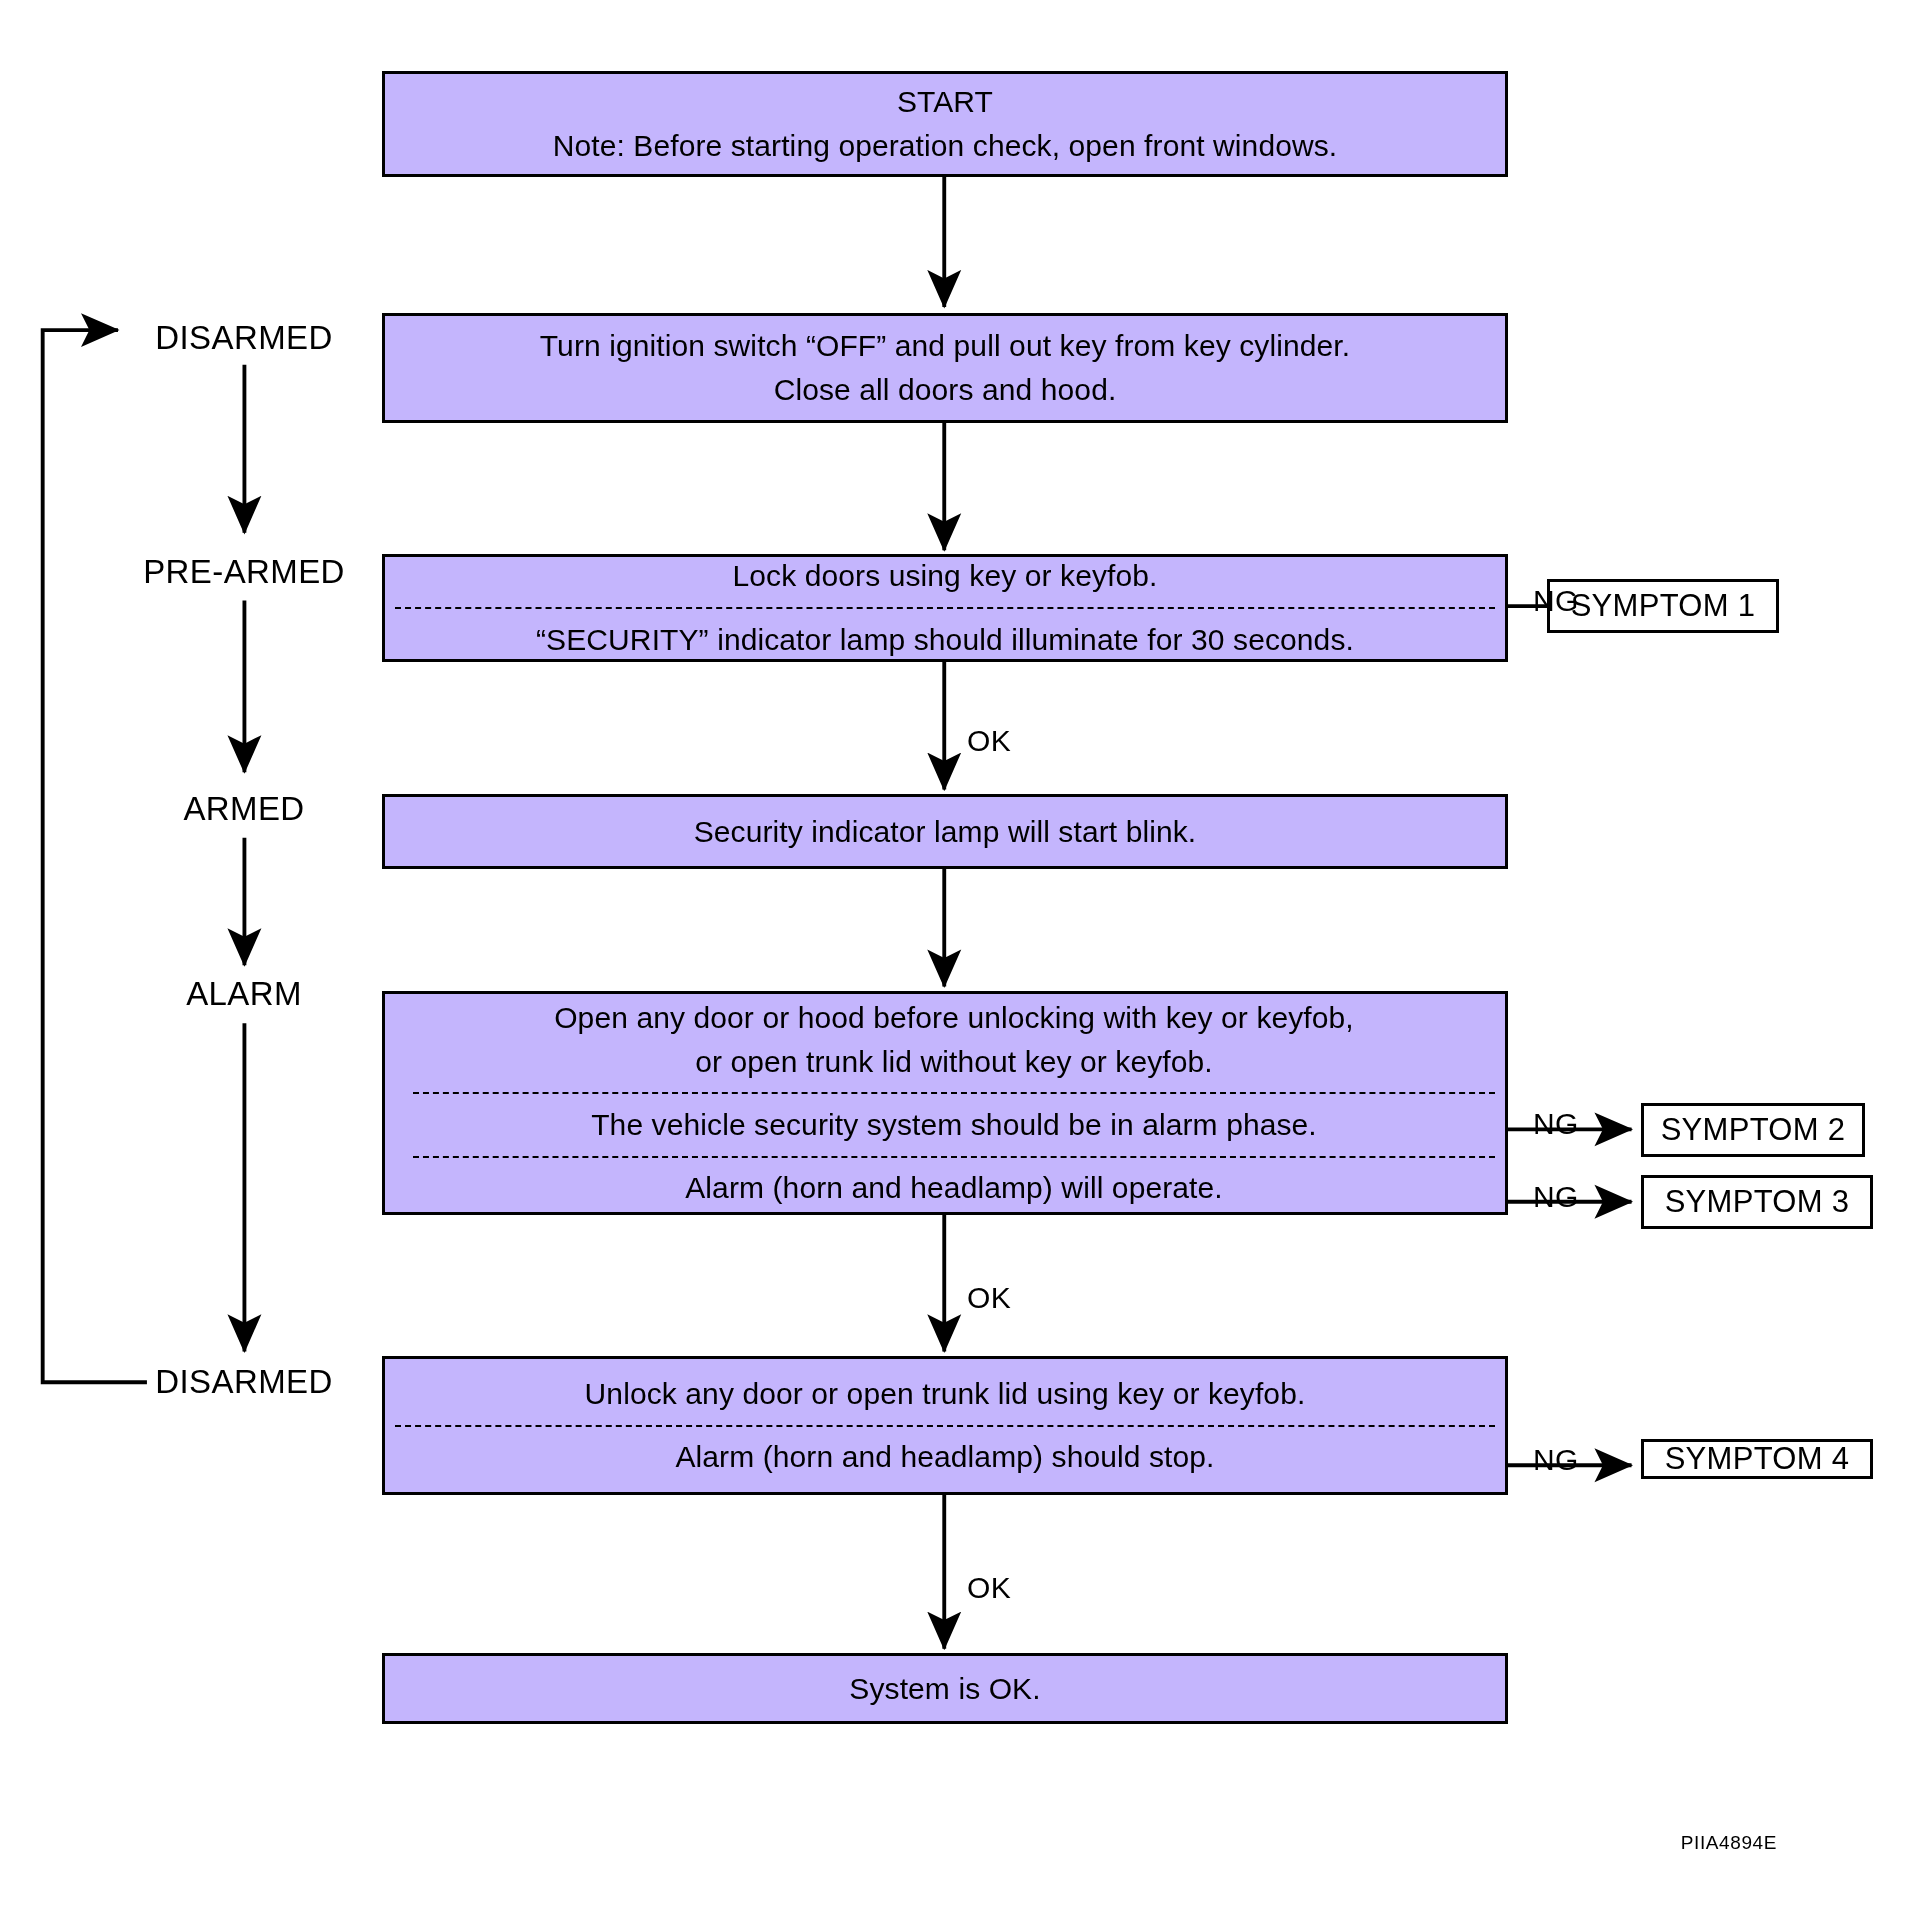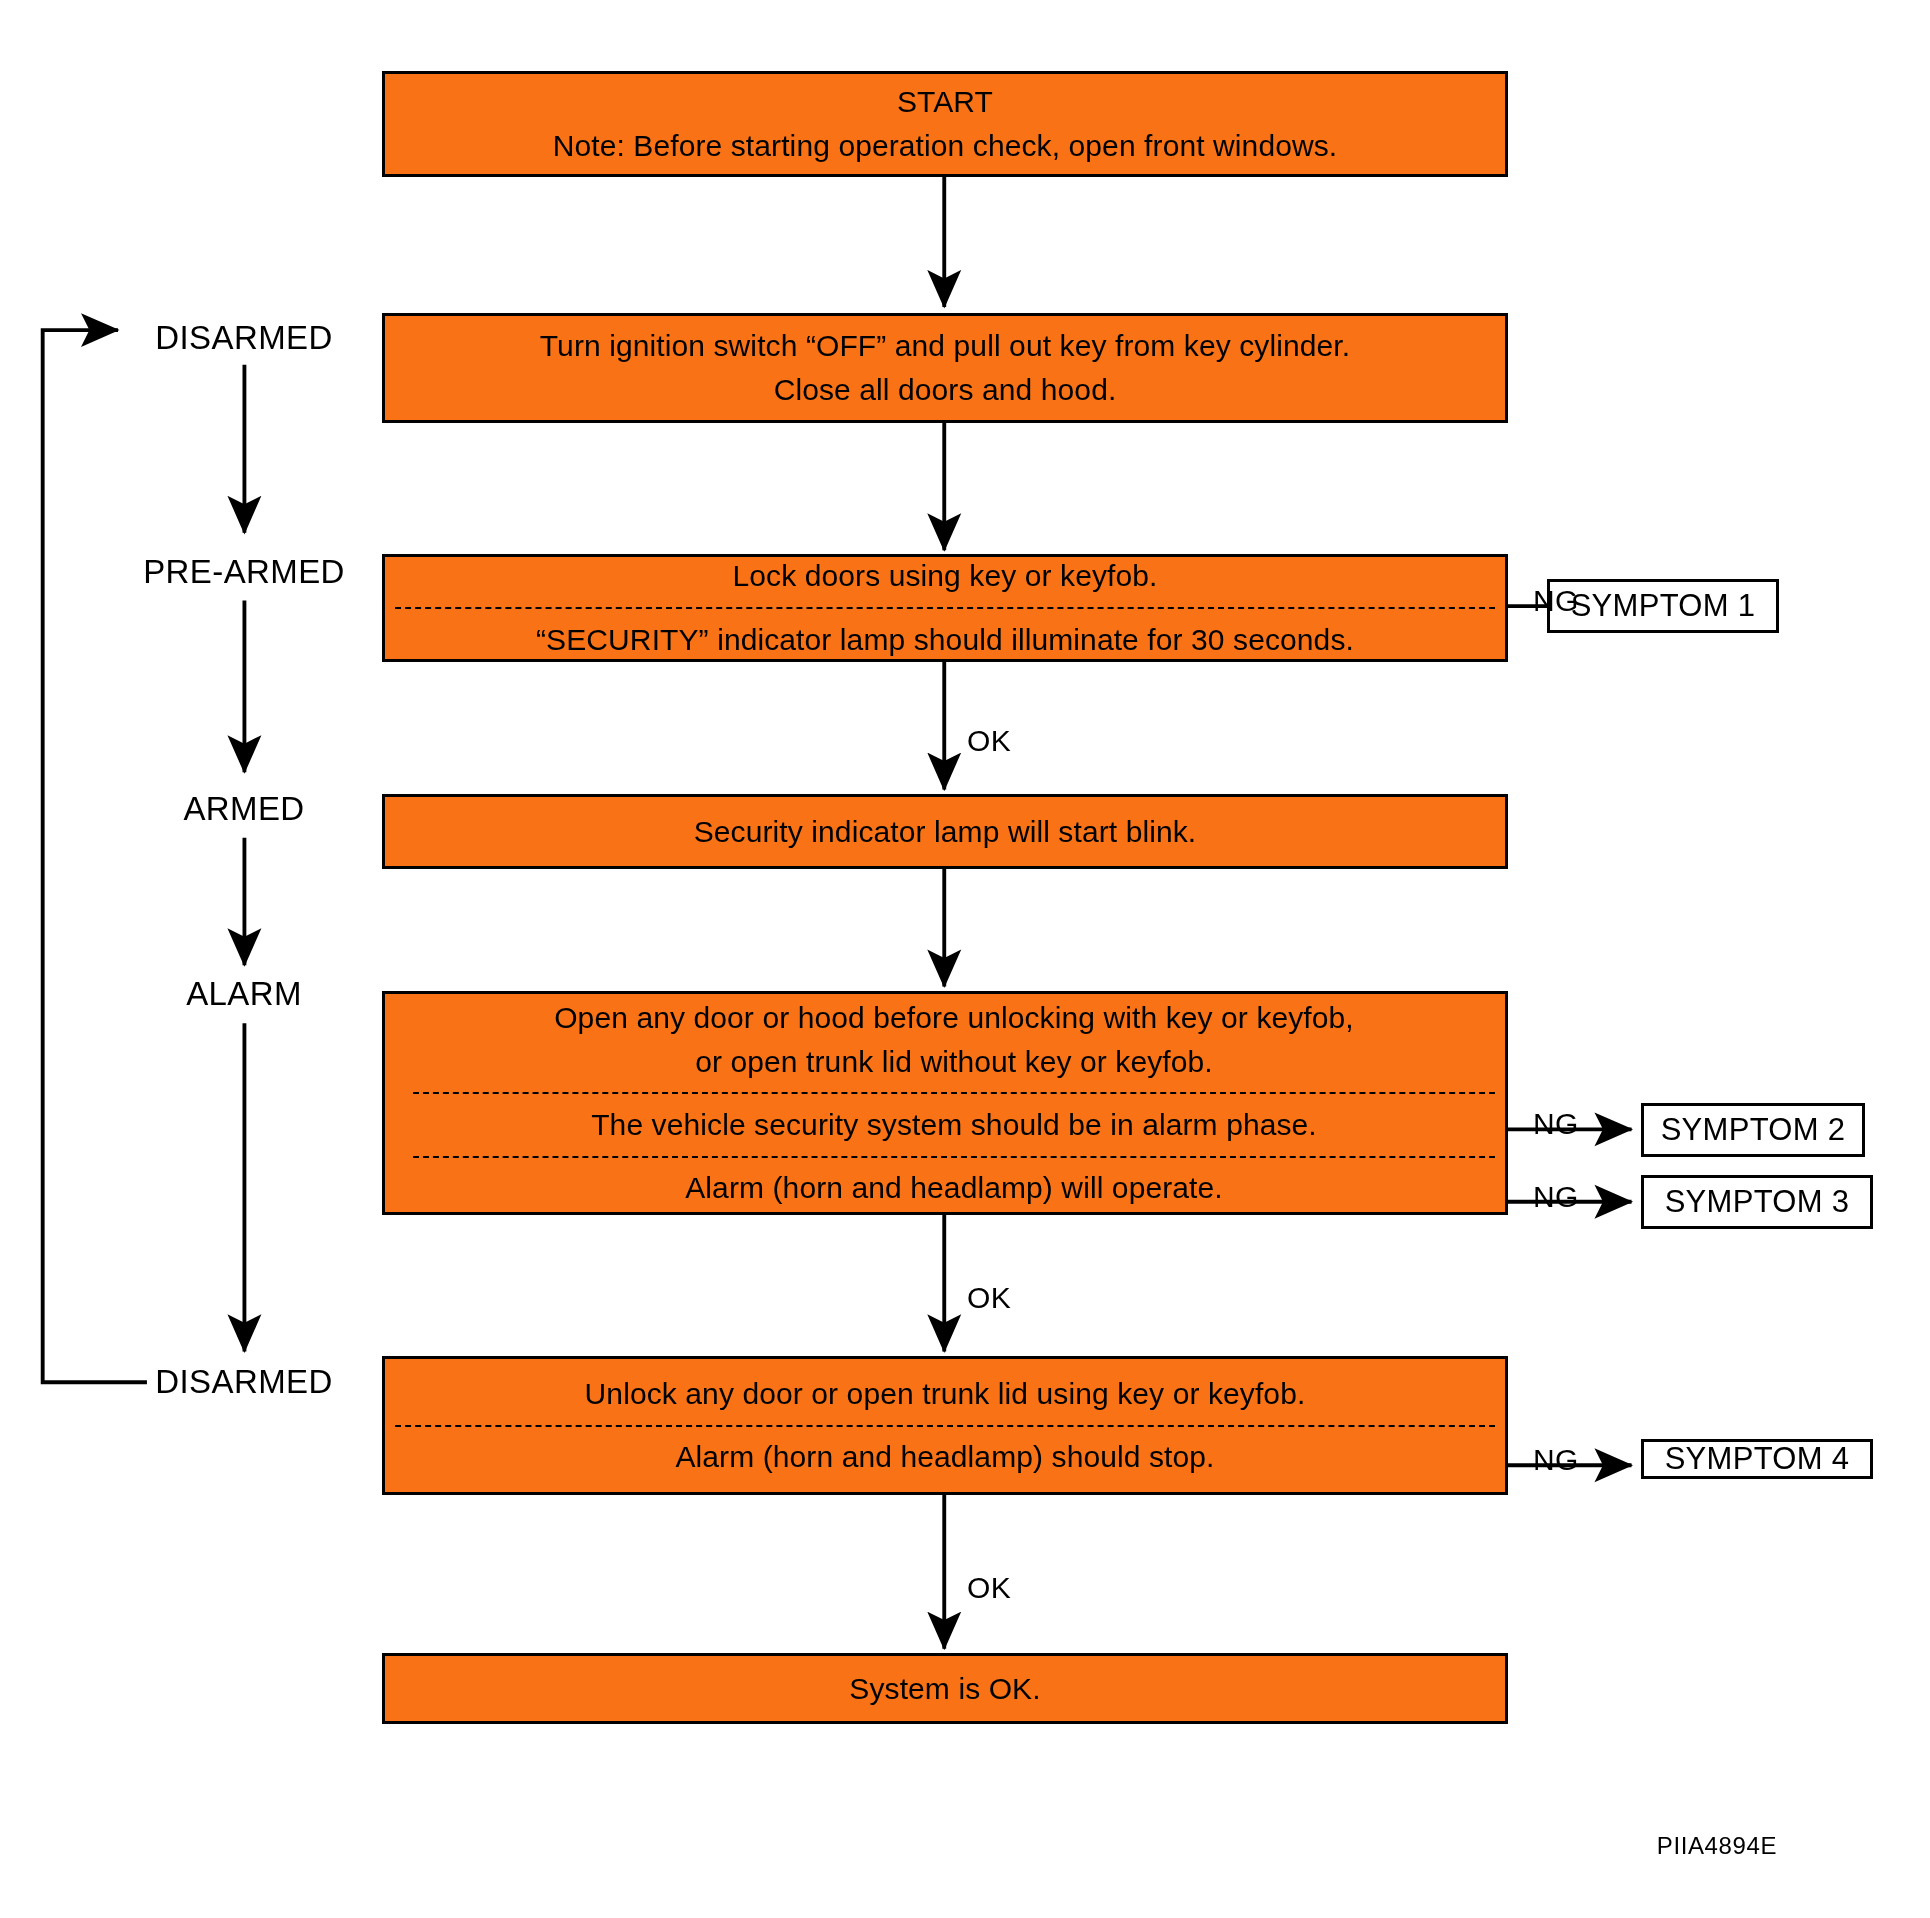--- a/index.html
+++ b/index.html
@@ -23,21 +23,21 @@
     left: 0;
     top: 0;
     width: 1930px;
     height: 1918px;
     pointer-events: none;
   }
   .node {
     position: absolute;
     box-sizing: border-box;
     border: 3.9px solid #000000;
-    background: #f97316;
+    background: #c4b5fd;
     display: flex;
     flex-direction: column;
     justify-content: center;
     align-items: stretch;
   }
   .node .line {
     text-align: center;
     font-size: 30px;
     line-height: 44px;
     white-space: nowrap;
@@ -73,21 +73,21 @@
   }
   .edge-label {
     position: absolute;
     font-size: 30px;
     letter-spacing: 0.3px;
     white-space: nowrap;
     margin-top: 24px;
   }
   .corner-code {
     position: absolute;
-    font-size: 24px;
+    font-size: 19px;
     letter-spacing: 0.6px;
     white-space: nowrap;
   }
 </style>
 </head>
 <body>
 
 <div id="page">
 
   <svg class="wires" viewBox="0 0 1999 1987">

